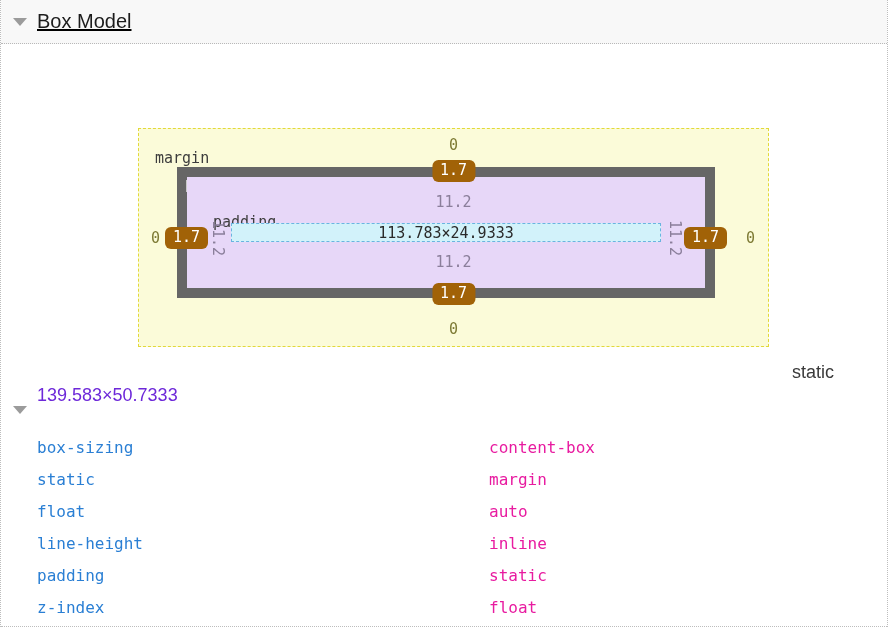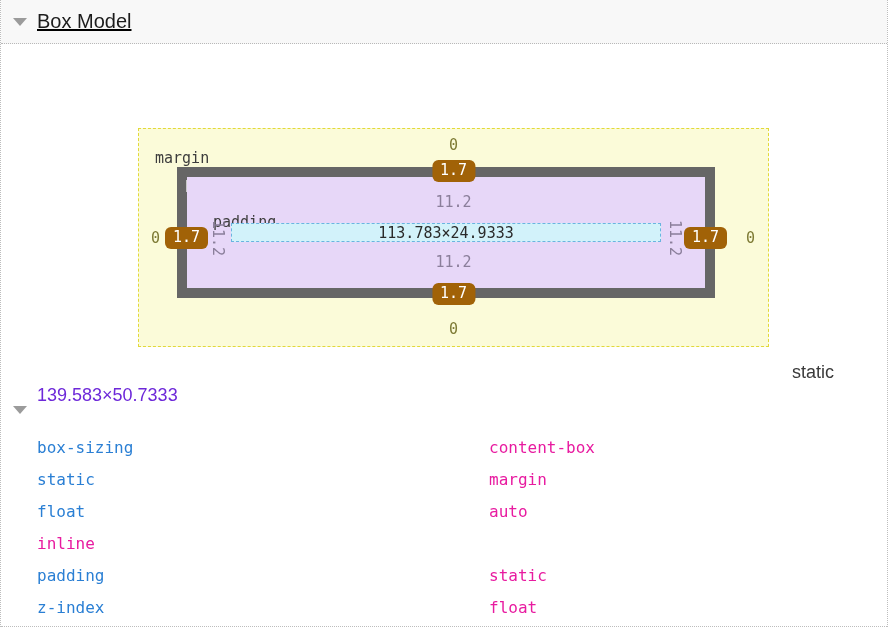--- a/index.html
+++ b/index.html
@@ -290,20 +290,21 @@
       </div>
       <div class="prop-row">
         <span class="prop-name">static</span>
         <span class="prop-value">margin</span>
       </div>
       <div class="prop-row">
         <span class="prop-name">float</span>
         <span class="prop-value">auto</span>
       </div>
       <div class="prop-row">
+        <span class="prop-name">line-height</span>
         <span class="prop-value">inline</span>
       </div>
       <div class="prop-row">
         <span class="prop-name">padding</span>
         <span class="prop-value">static</span>
       </div>
       <div class="prop-row">
         <span class="prop-name">z-index</span>
         <span class="prop-value">float</span>
       </div>

